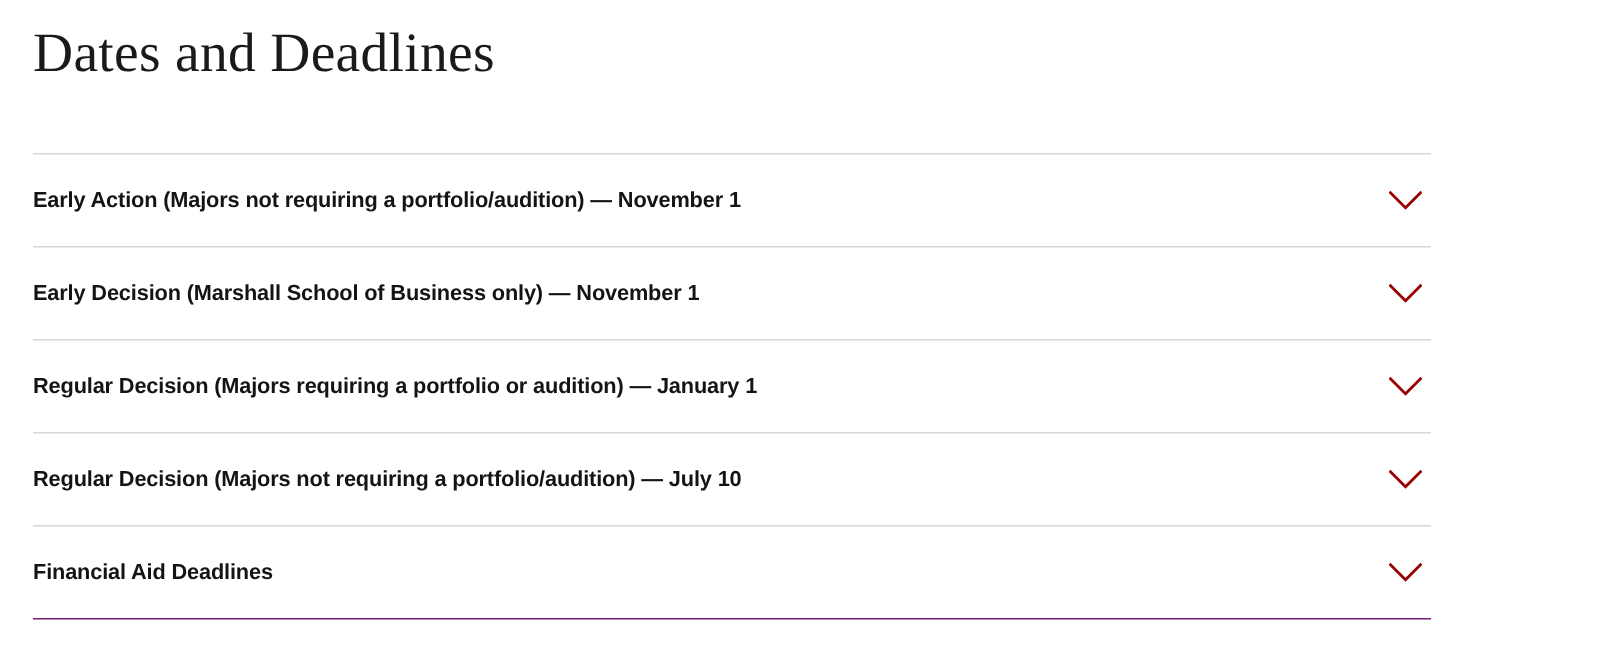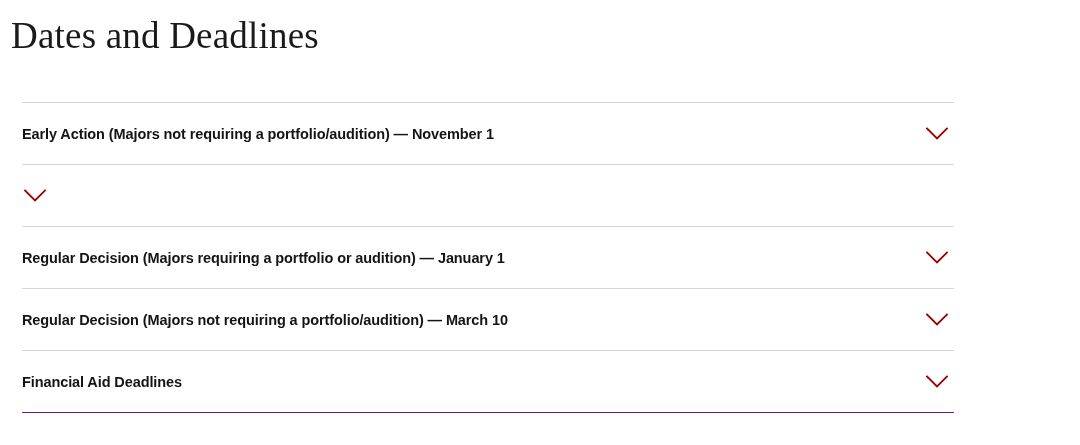--- a/index.html
+++ b/index.html
@@ -21,21 +21,21 @@
     box-sizing: border-box;
   }
   .page-title {
     font-family: "Liberation Serif", serif;
     font-weight: 400;
     font-size: 37px;
     line-height: 44px;
     color: #1a1a1a;
     letter-spacing: 0.2px;
     margin: 0;
-    padding: 14px 0 0 11px;
+    padding: 14px 0 0 22px;
   }
   .accordion {
     margin-top: 44px;
     padding: 0 22px 0 22px;
     box-sizing: border-box;
     width: 976px;
   }
   .accordion-item {
     border-top: 1px solid #d6d6d6;
     box-sizing: border-box;
@@ -88,20 +88,21 @@
         <span class="chevron">
           <svg width="22" height="14" viewBox="0 0 22 14" fill="none" xmlns="http://www.w3.org/2000/svg">
             <path d="M1 1.5 L11 11.5 L21 1.5" stroke="#990000" stroke-width="1.8" fill="none" stroke-linecap="square"></path>
           </svg>
         </span>
       </div>
     </div>
 
     <div class="accordion-item">
       <div class="accordion-header">
+        <span class="accordion-label">Early Decision (Marshall School of Business only) — November 1</span>
         <span class="chevron">
           <svg width="22" height="14" viewBox="0 0 22 14" fill="none" xmlns="http://www.w3.org/2000/svg">
             <path d="M1 1.5 L11 11.5 L21 1.5" stroke="#990000" stroke-width="1.8" fill="none" stroke-linecap="square"></path>
           </svg>
         </span>
       </div>
     </div>
 
     <div class="accordion-item">
       <div class="accordion-header">
@@ -109,21 +110,21 @@
         <span class="chevron">
           <svg width="22" height="14" viewBox="0 0 22 14" fill="none" xmlns="http://www.w3.org/2000/svg">
             <path d="M1 1.5 L11 11.5 L21 1.5" stroke="#990000" stroke-width="1.8" fill="none" stroke-linecap="square"></path>
           </svg>
         </span>
       </div>
     </div>
 
     <div class="accordion-item">
       <div class="accordion-header">
-        <span class="accordion-label">Regular Decision (Majors not requiring a portfolio/audition) — March 10</span>
+        <span class="accordion-label">Regular Decision (Majors not requiring a portfolio/audition) — July 10</span>
         <span class="chevron">
           <svg width="22" height="14" viewBox="0 0 22 14" fill="none" xmlns="http://www.w3.org/2000/svg">
             <path d="M1 1.5 L11 11.5 L21 1.5" stroke="#990000" stroke-width="1.8" fill="none" stroke-linecap="square"></path>
           </svg>
         </span>
       </div>
     </div>
 
     <div class="accordion-item">
       <div class="accordion-header">

